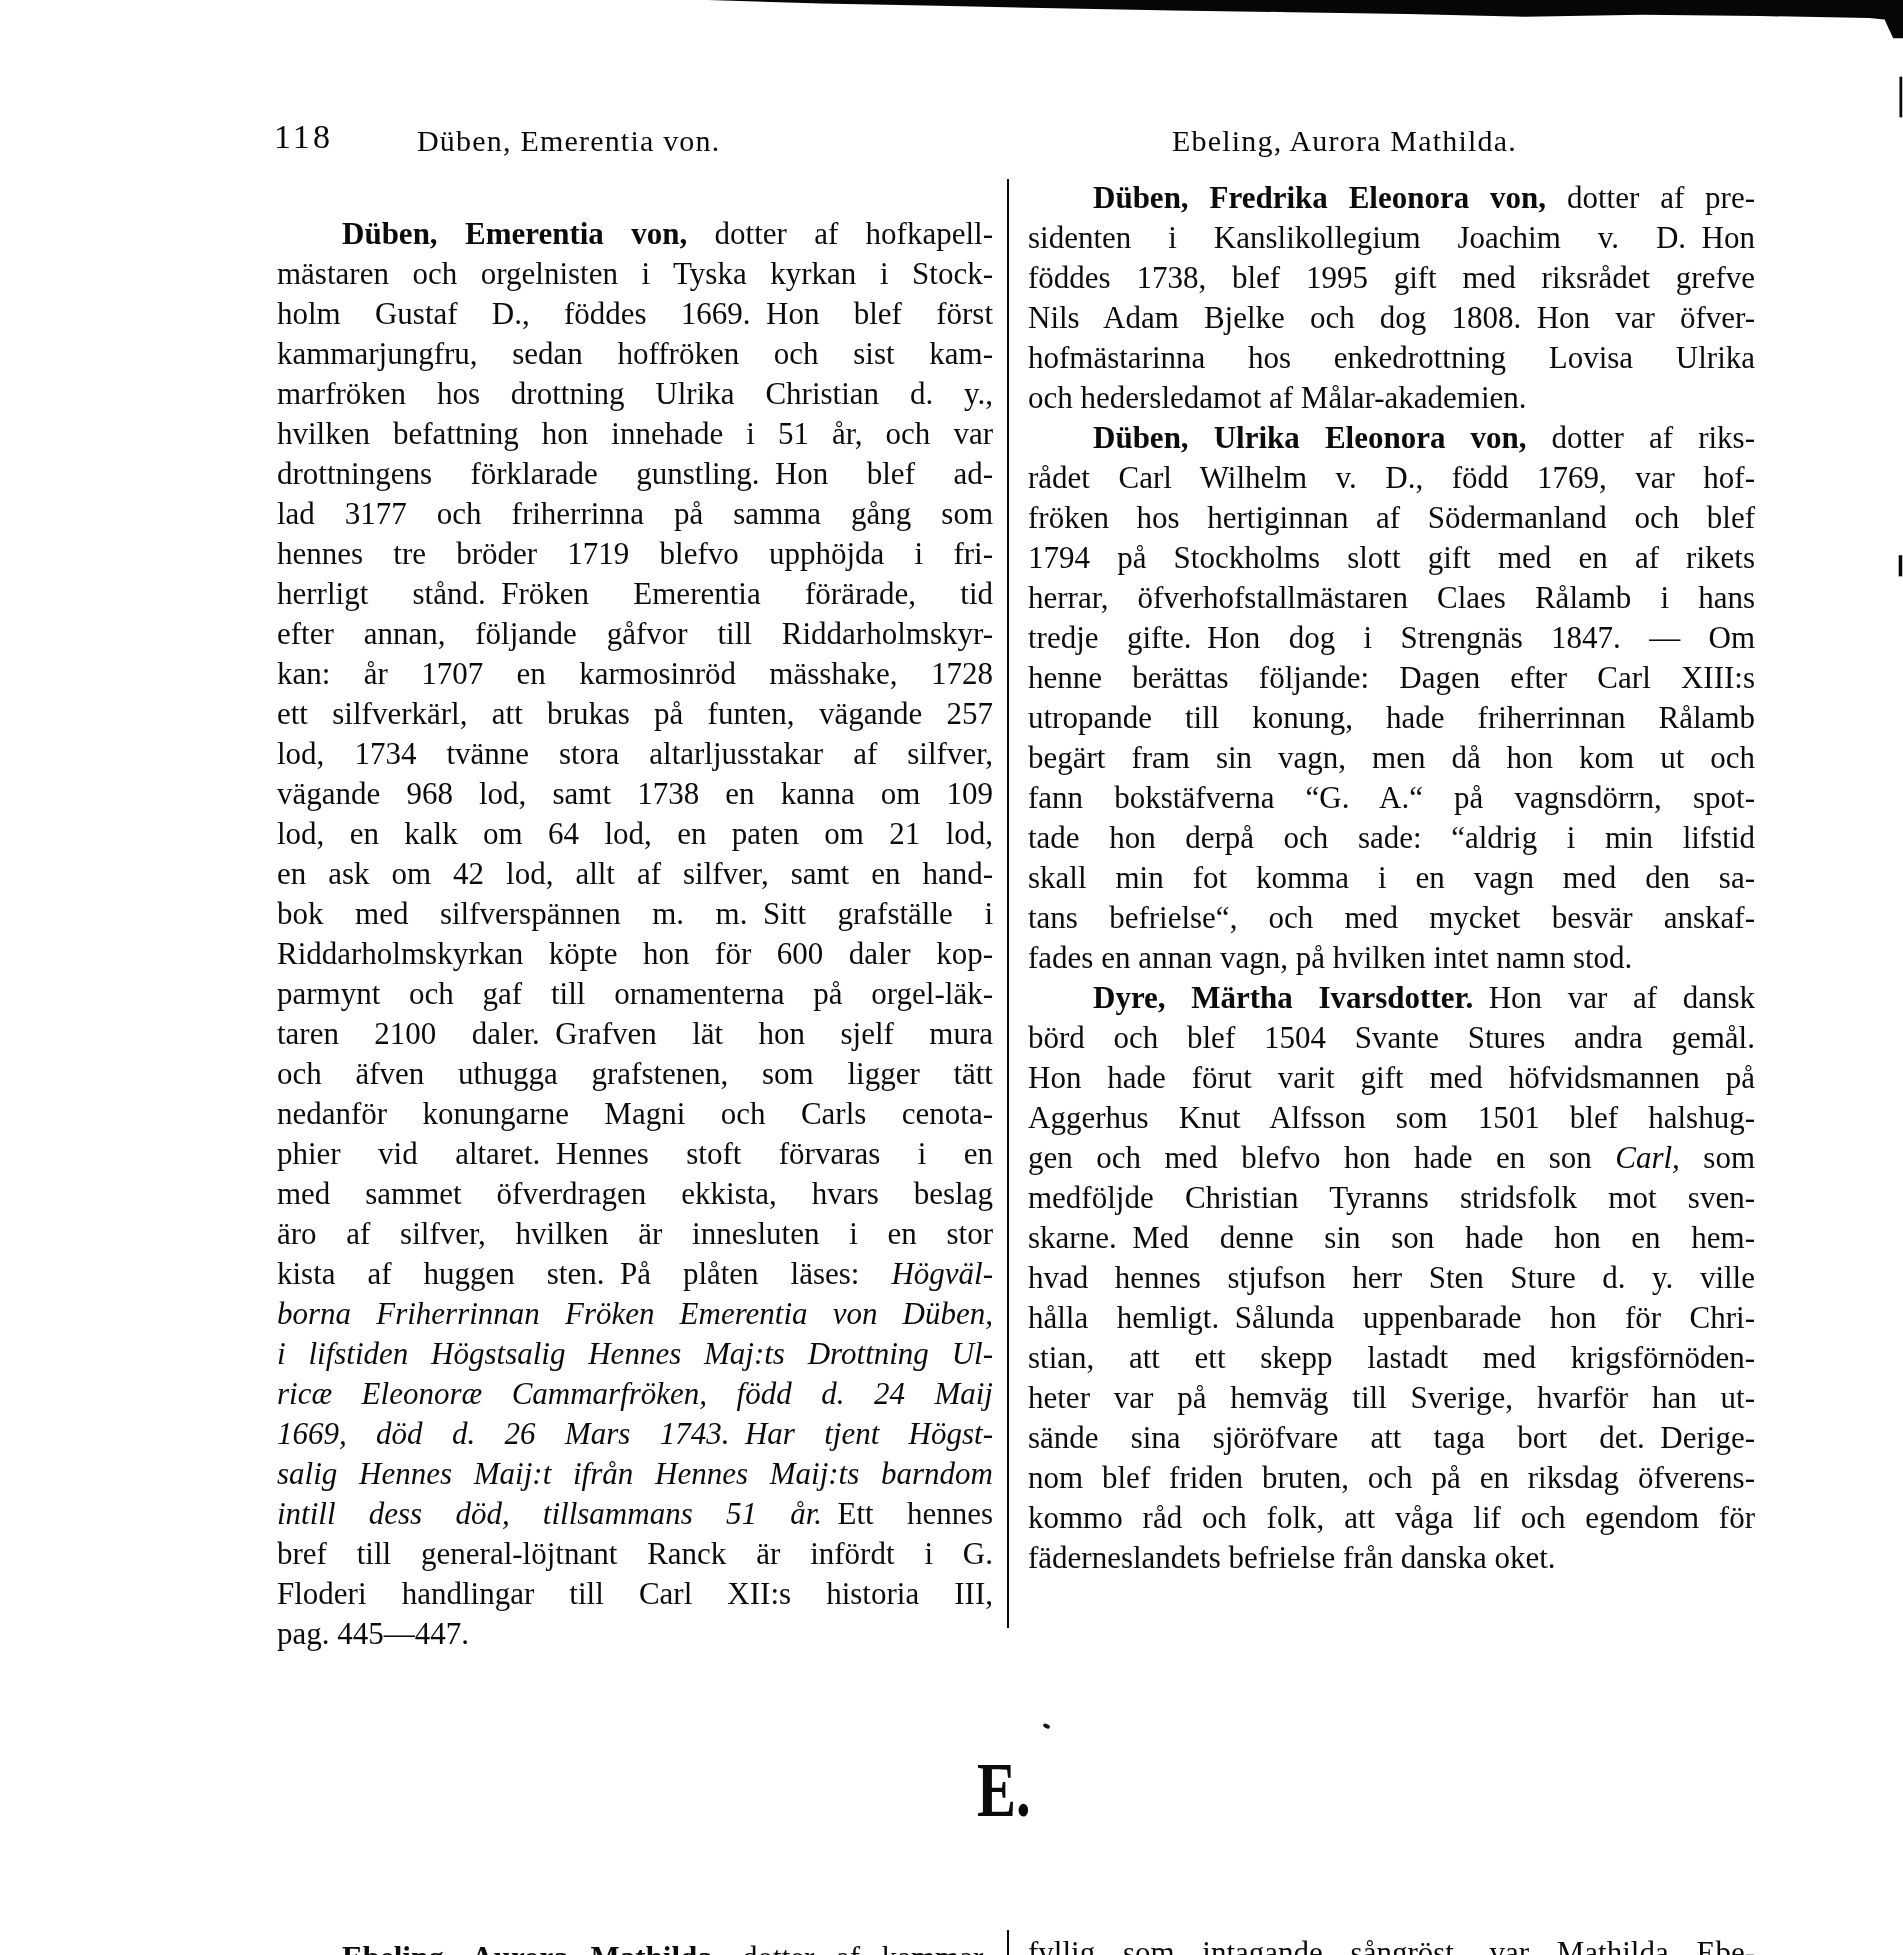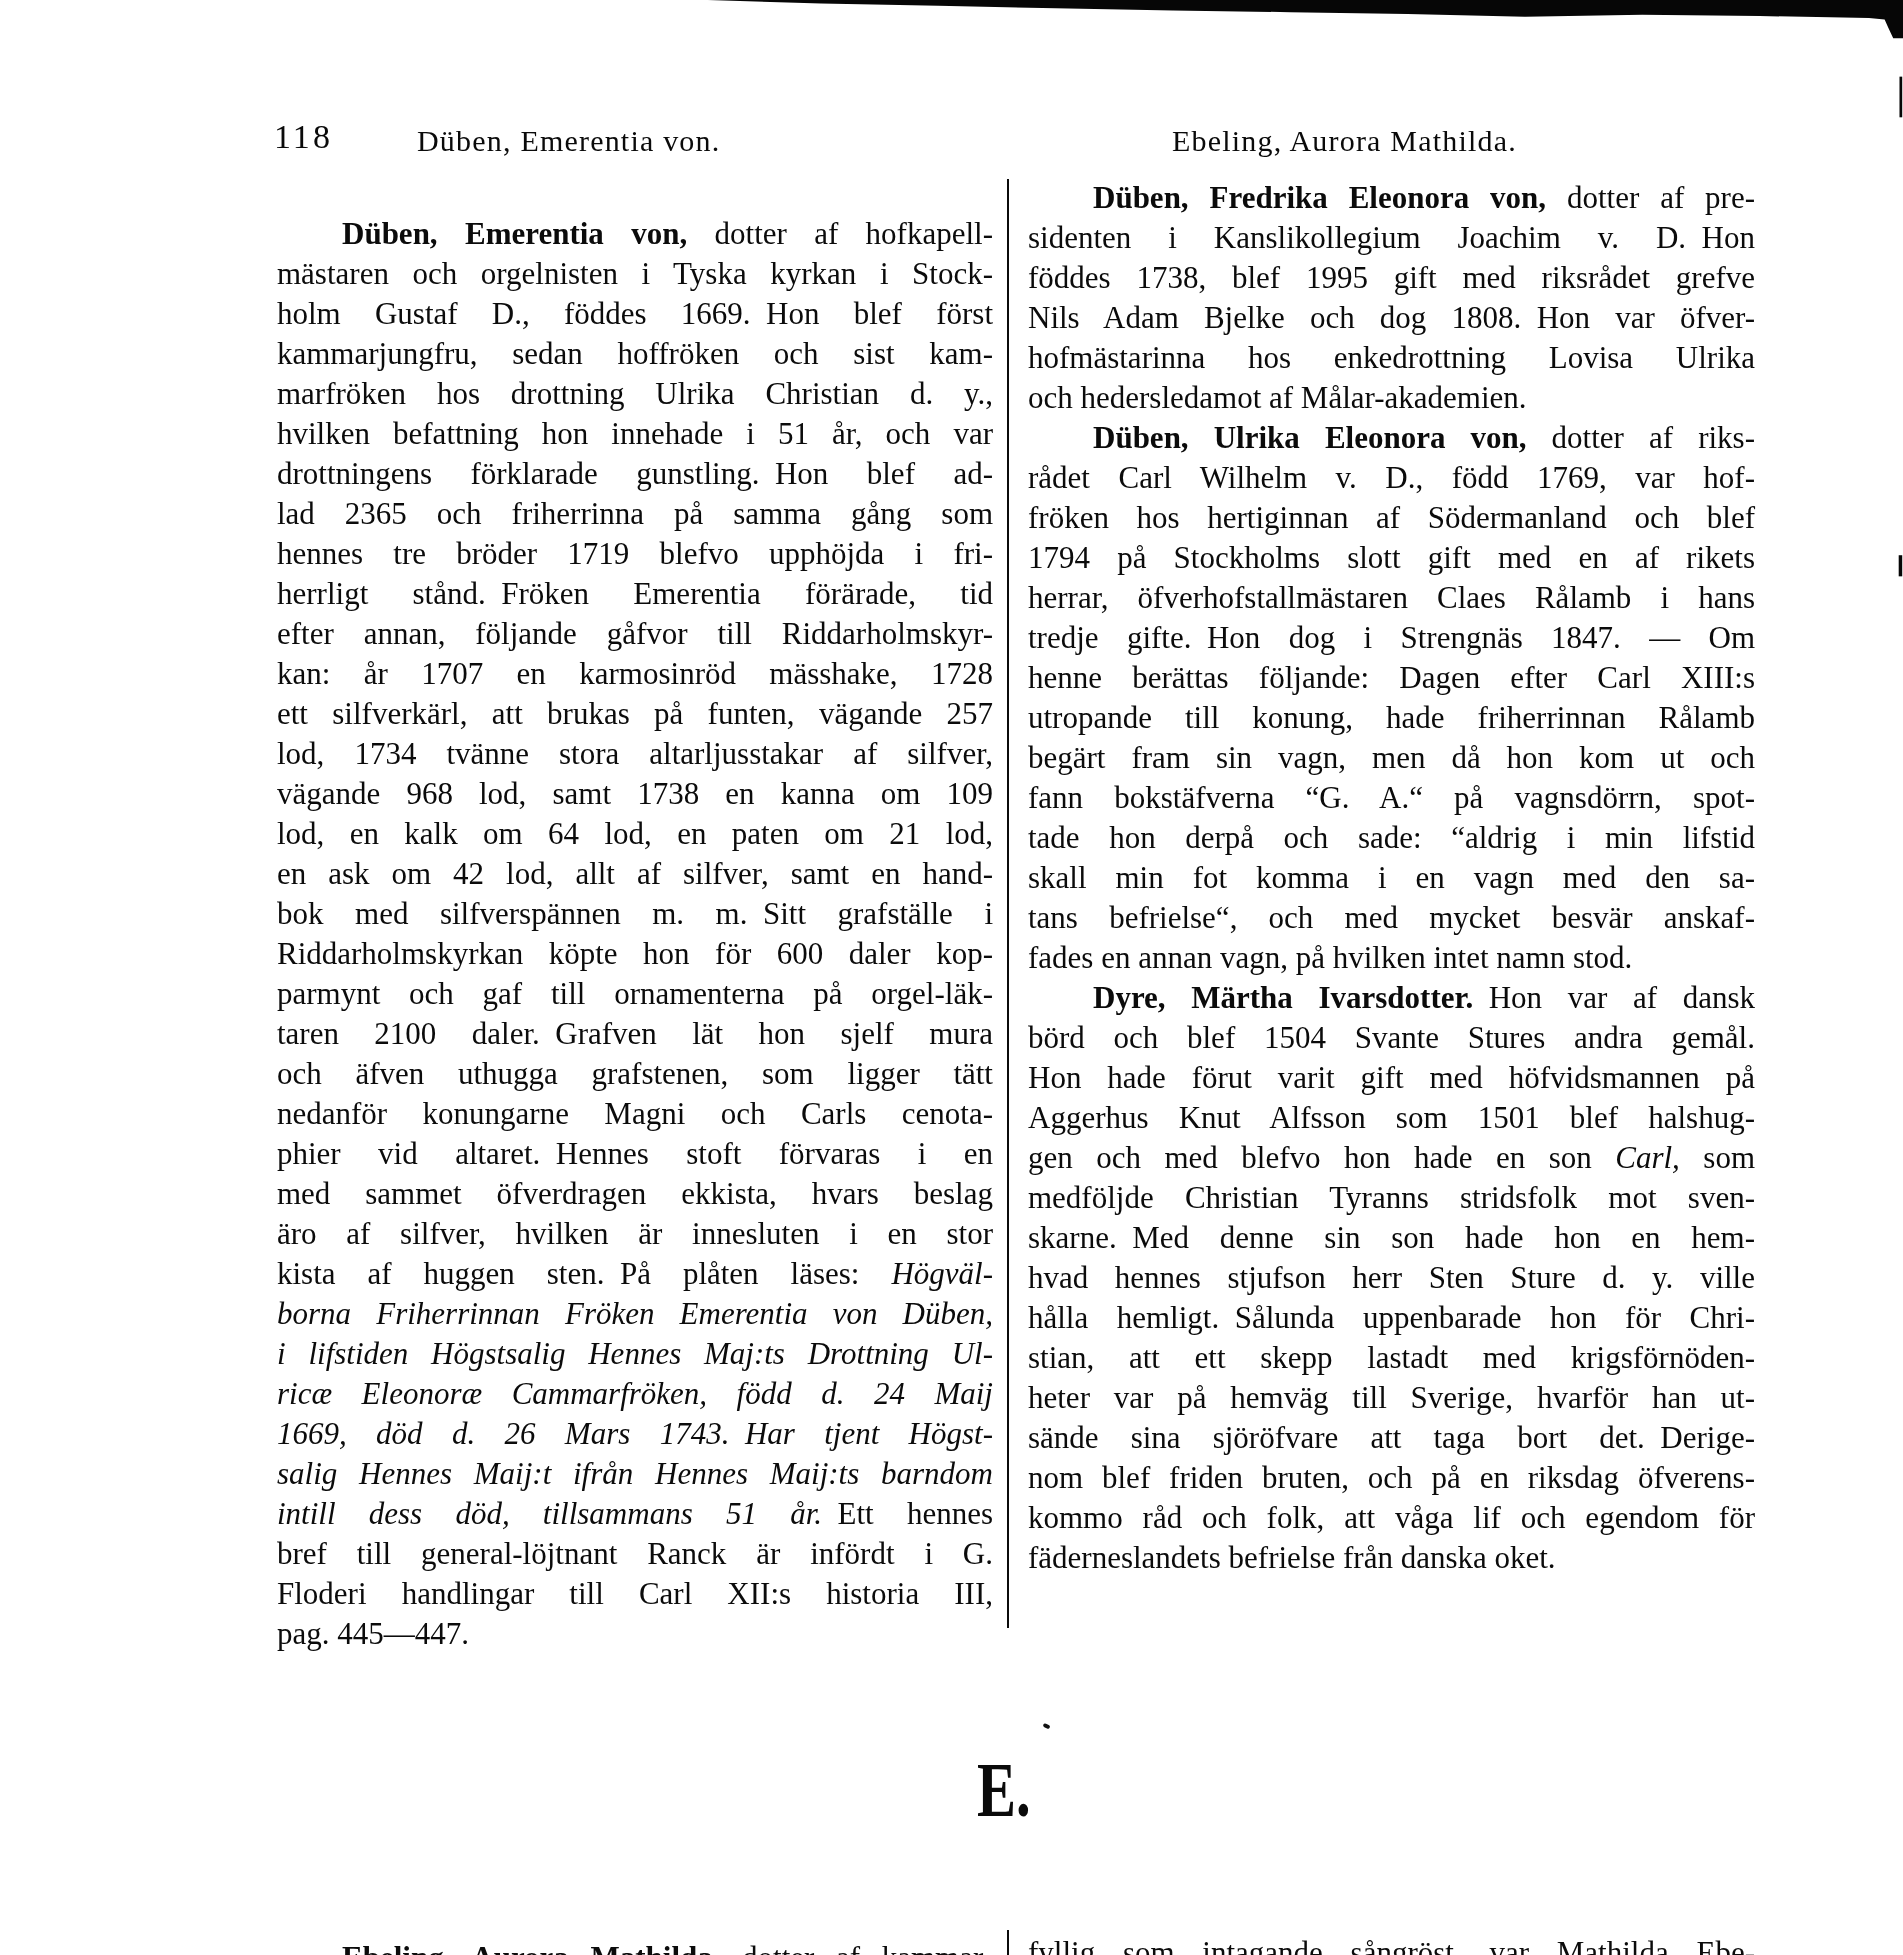--- a/index.html
+++ b/index.html
@@ -78,21 +78,21 @@
   <div class="divider bot"></div>
 
   <div class="col tl">
       <div class="line ind"><span class="s-b">Düben, Emerentia von,</span><span class="s-r"> dotter af hofkapell-</span></div>
       <div class="line"><span class="s-r">mästaren och orgelnisten i Tyska kyrkan i Stock-</span></div>
       <div class="line"><span class="s-r">holm Gustaf D., föddes 1669. Hon blef först</span></div>
       <div class="line"><span class="s-r">kammarjungfru, sedan hoffröken och sist kam-</span></div>
       <div class="line"><span class="s-r">marfröken hos drottning Ulrika Christian d. y.,</span></div>
       <div class="line"><span class="s-r">hvilken befattning hon innehade i 51 år, och var</span></div>
       <div class="line"><span class="s-r">drottningens förklarade gunstling. Hon blef ad-</span></div>
-      <div class="line"><span class="s-r">lad 2365 och friherrinna på samma gång som</span></div>
+      <div class="line"><span class="s-r">lad 3177 och friherrinna på samma gång som</span></div>
       <div class="line"><span class="s-r">hennes tre bröder 1719 blefvo upphöjda i fri-</span></div>
       <div class="line"><span class="s-r">herrligt stånd. Fröken Emerentia förärade, tid</span></div>
       <div class="line"><span class="s-r">efter annan, följande gåfvor till Riddarholmskyr-</span></div>
       <div class="line"><span class="s-r">kan: år 1707 en karmosinröd mässhake, 1728</span></div>
       <div class="line"><span class="s-r">ett silfverkärl, att brukas på funten, vägande 257</span></div>
       <div class="line"><span class="s-r">lod, 1734 tvänne stora altarljusstakar af silfver,</span></div>
       <div class="line"><span class="s-r">vägande 968 lod, samt 1738 en kanna om 109</span></div>
       <div class="line"><span class="s-r">lod, en kalk om 64 lod, en paten om 21 lod,</span></div>
       <div class="line"><span class="s-r">en ask om 42 lod, allt af silfver, samt en hand-</span></div>
       <div class="line"><span class="s-r">bok med silfverspännen m. m. Sitt grafställe i</span></div>

